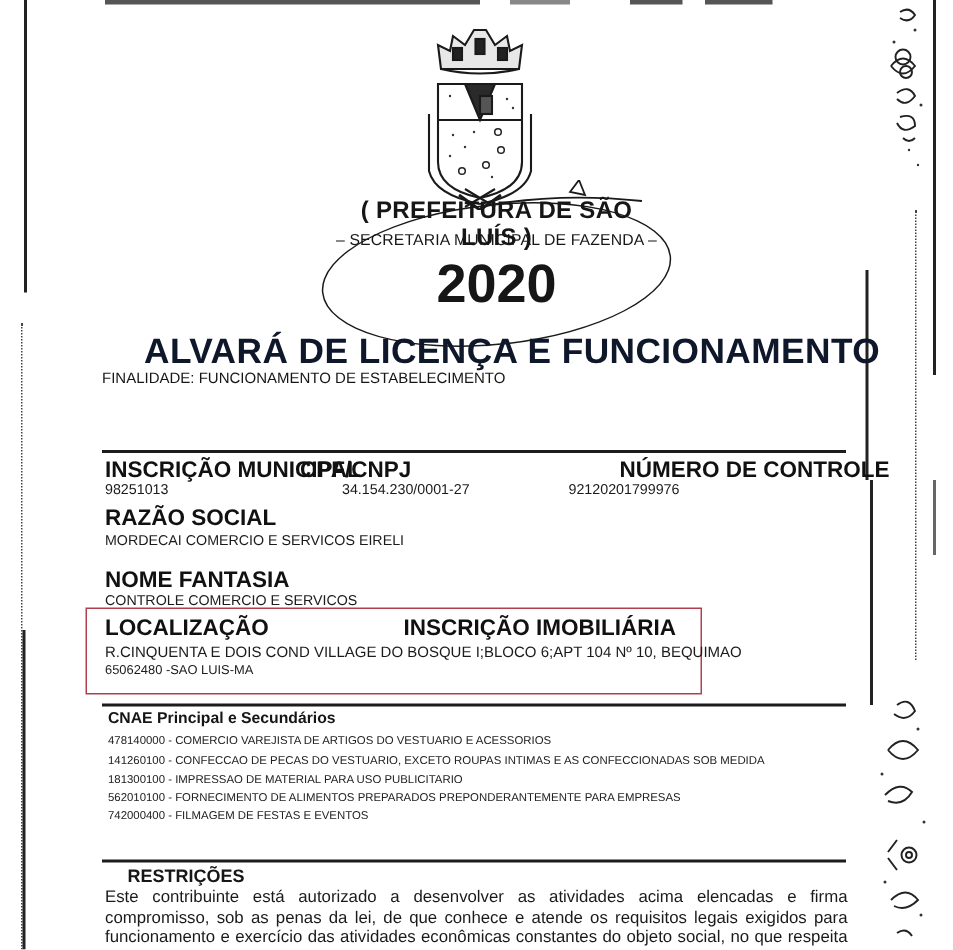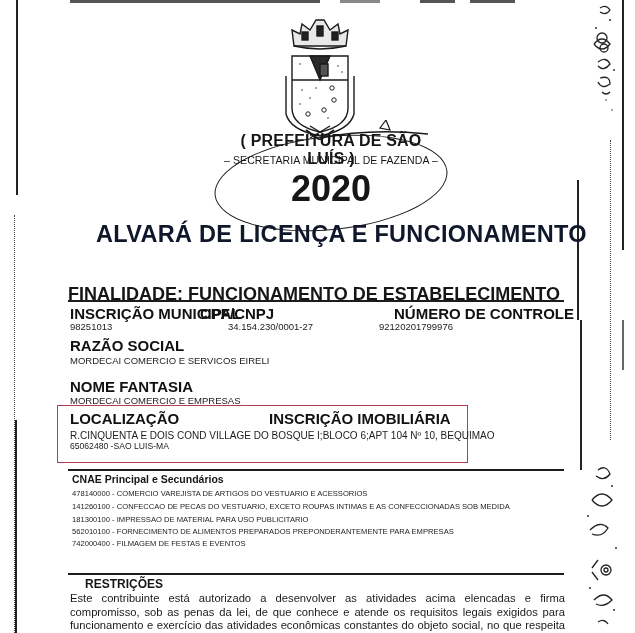--- a/index.html
+++ b/index.html
@@ -20,21 +20,21 @@
     .stamp-oval { position: absolute; left: 214px; top: 136px; width: 232px; height: 92px;
       border: 1.5px solid #1a1a1a; border-radius: 50%; transform: rotate(-6deg); }
     .stamp-l1 { position: absolute; left: 226px; top: 132px; width: 210px; text-align: center;
       font-weight: bold; font-size: 16px; letter-spacing: 0.2px; }
     .stamp-l2 { position: absolute; left: 216px; top: 154px; width: 230px; text-align: center;
       font-size: 10.5px; letter-spacing: 0.1px; }
     .stamp-year { position: absolute; left: 226px; top: 168px; width: 210px; text-align: center;
       font-weight: bold; font-size: 36px; }
     .main-title { position: absolute; left: 96px; top: 221px; font-weight: bold; font-size: 23.5px;
       letter-spacing: 0.3px; color: #0f172a; white-space: nowrap; }
-    .subtitle { position: absolute; left: 68px; top: 247px; font-weight: bold; font-size: 18px; white-space: nowrap; margin-top: 37px; }
+    .subtitle { position: absolute; left: 68px; top: 247px; font-weight: normal; font-size: 10px; white-space: nowrap; }
     .lbl { position: absolute; font-weight: bold; font-size: 15px; white-space: nowrap; color: #111; }
     .val { position: absolute; font-size: 9.5px; white-space: nowrap; color: #1b1b1b; }
     .red-box { position: absolute; left: 57px; top: 405px; width: 409px; height: 56px;
       border: 1.5px solid #b04050; }
     .cnae-title { position: absolute; left: 72px; top: 473px; font-weight: bold; font-size: 10.5px; white-space: nowrap; }
     .cnae-item { position: absolute; left: 72px; font-size: 7.6px; white-space: nowrap; color: #222; }
     .restr-title { position: absolute; left: 85px; top: 577px; font-weight: bold; font-size: 12px; white-space: nowrap; }
     .restr-text { position: absolute; left: 70px; top: 592px; width: 495px; font-size: 11.2px;
       line-height: 13.5px; text-align: justify; color: #1a1a1a; }
     .border-ornament { position: absolute; }
@@ -143,28 +143,28 @@
 
 <div class="main-title">ALVARÁ DE LICENÇA E FUNCIONAMENTO</div>
 <div class="subtitle">FINALIDADE: FUNCIONAMENTO DE ESTABELECIMENTO</div>
 
 <div class="hrule" style="left:68px;top:300px;width:496px;"></div>
 
 <div class="lbl" style="left:70px;top:305px;">INSCRIÇÃO MUNICIPAL</div>
 <div class="val" style="left:70px;top:321px;">98251013</div>
 <div class="lbl" style="left:200px;top:305px;">CPF/CNPJ</div>
 <div class="val" style="left:200px;top:321px;margin-left:28px;">34.154.230/0001-27</div>
-<div class="lbl" style="left:379px;top:305px;padding-left:15px;">NÚMERO DE CONTROLE</div>
+<div class="lbl" style="left:398px;top:305px;padding-left:15px;">NÚMERO DE CONTROLE</div>
 <div class="val" style="left:379px;top:321px;">92120201799976</div>
 
 <div class="lbl" style="left:70px;top:337px;">RAZÃO SOCIAL</div>
 <div class="val" style="left:70px;top:355px;">MORDECAI COMERCIO E SERVICOS EIRELI</div>
 
 <div class="lbl" style="left:70px;top:378px;">NOME FANTASIA</div>
-<div class="val" style="left:70px;top:395px;">MORDECAI COMERCIO E EMPRESAS</div>
+<div class="val" style="left:70px;top:395px;">CONTROLE COMERCIO E SERVICOS</div>
 
 <div class="red-box"></div>
 <div class="lbl" style="left:70px;top:410px;">LOCALIZAÇÃO</div>
 <div class="lbl" style="left:269px;top:410px;">INSCRIÇÃO IMOBILIÁRIA</div>
 <div class="val" style="left:70px;top:430px;font-size:10px;">R.CINQUENTA E DOIS COND VILLAGE DO BOSQUE I;BLOCO 6;APT 104 Nº 10, BEQUIMAO</div>
 <div class="val" style="left:70px;top:441px;font-size:8.6px;">65062480 -SAO LUIS-MA</div>
 
 <div class="hrule" style="left:68px;top:469px;width:496px;"></div>
 
 <div class="cnae-title">CNAE Principal e Secundários</div>

